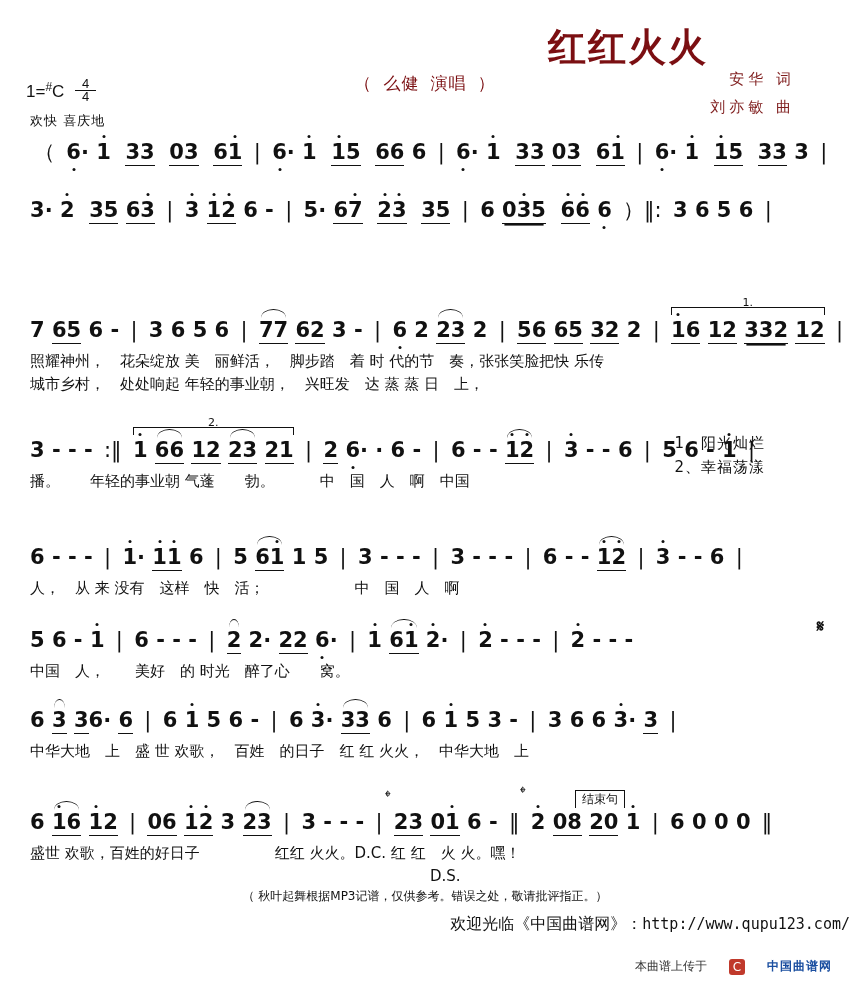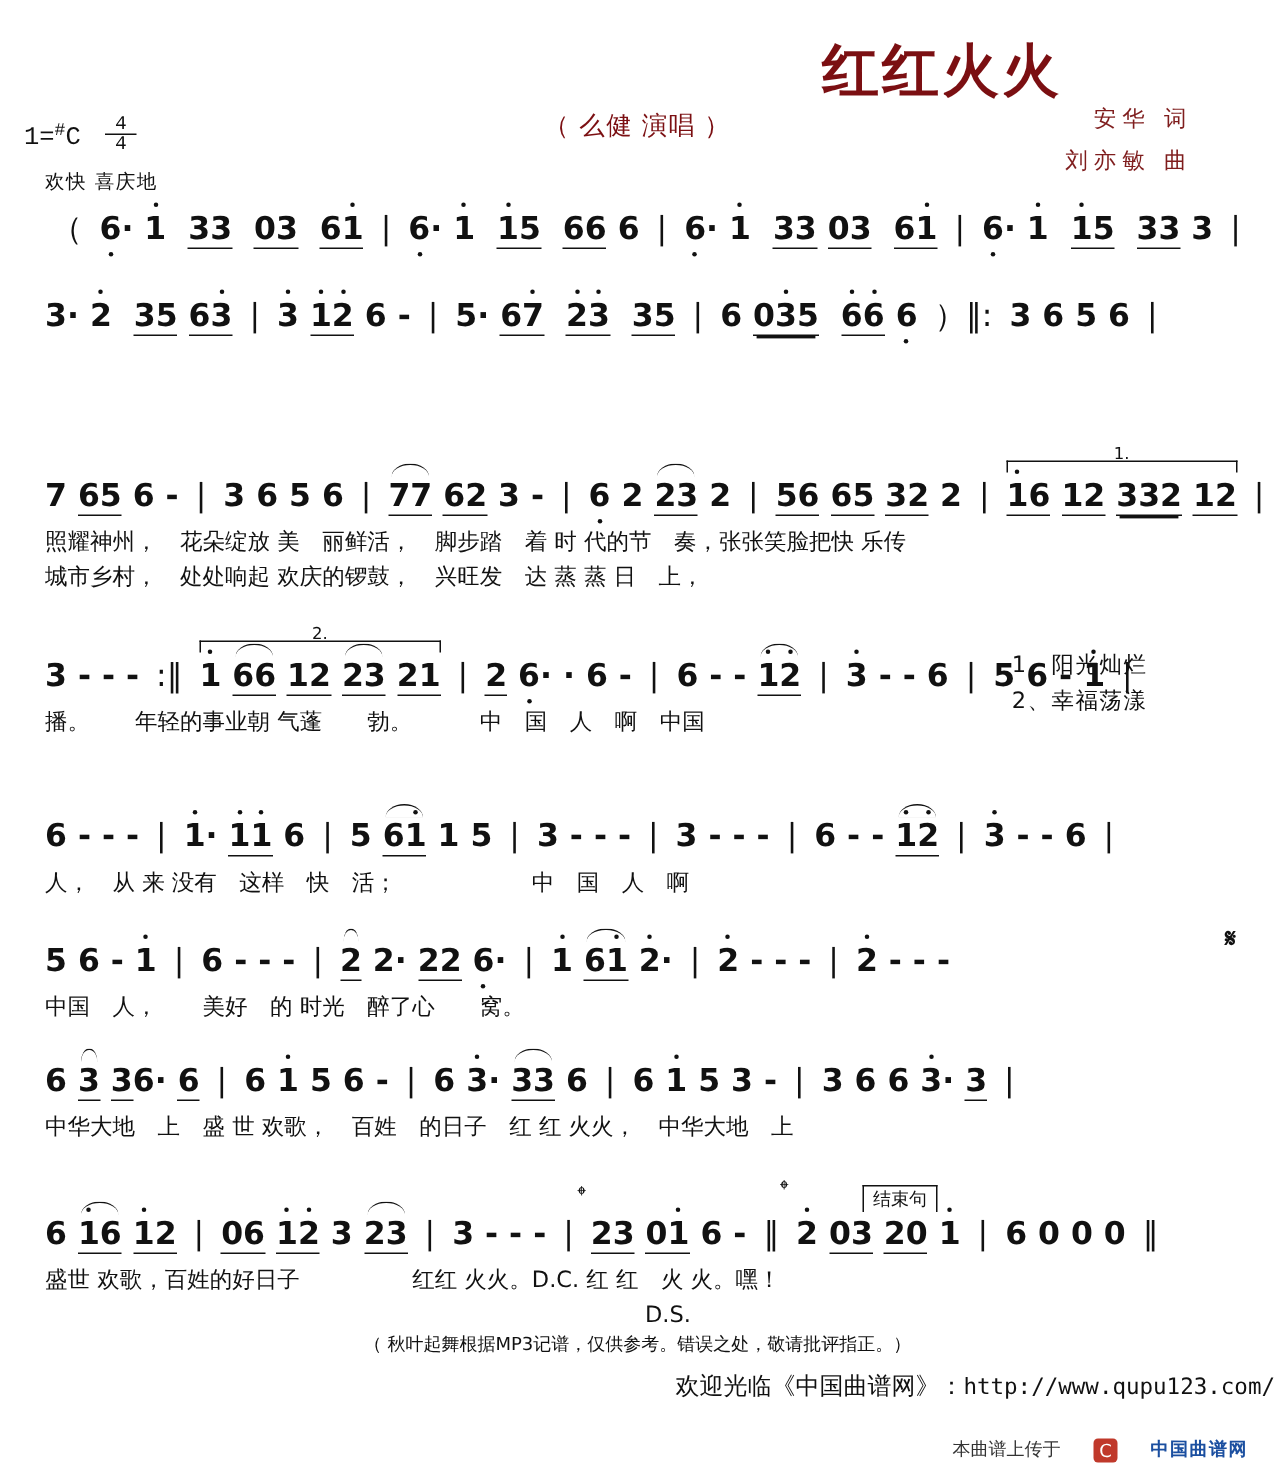--- a/index.html
+++ b/index.html
@@ -18,33 +18,33 @@
     position:absolute;top:22px;left:0;width:684px;
     text-align:right;
     font-family:"DejaVu Sans", sans-serif;
     font-weight:bold;font-size:38px;letter-spacing:2px;
     color:#7b0f12;
     margin-left:24px;
   }
   .subtitle{
     position:absolute;top:72px;left:0;width:850px;
     text-align:center;
-    font-family:Liberation Sans, sans-serif;
+    font-family:Liberation Mono, monospace;
     font-size:17px;color:#7b0f12;letter-spacing:1px;
   }
   .credit{
     position:absolute;right:55px;font-family:"DejaVu Sans", sans-serif;
     font-size:15px;color:#7f1d1d;letter-spacing:4px;
   }
   .credit.c1{top:70px;}
   .credit.c2{top:98px;}
 
   .keysig{
-    position:absolute;left:16px;top:80px;
-    font-family:Liberation Mono, monospace;font-size:17px;
+    position:absolute;left:26px;top:80px;
+    font-family:Liberation Sans, sans-serif;font-size:17px;
   }
   .keysig .sharp{font-size:12px;vertical-align:6px;}
   .meter{
     display:inline-block;position:relative;top:-2px;left:6px;
     font-size:12px;line-height:10px;text-align:center;vertical-align:middle;
   }
   .meter b{display:block;font-weight:normal;font-size:13px;}
   .meter .bar{display:block;width:13px;height:1px;background:#111;margin:1px auto;}
   .mood{
     position:absolute;left:30px;top:112px;
@@ -207,21 +207,21 @@
       <span class="u tie">77</span>&nbsp;<span class="u">62</span>&nbsp;3&nbsp;-
       <span class="bar">|</span>
       <span class="grp dotdn">6</span>&nbsp;<span>2</span>&nbsp;<span class="u tie">23</span>&nbsp;2
       <span class="bar">|</span>
       <span class="u">56</span>&nbsp;<span class="u">65</span>&nbsp;<span class="u">32</span>&nbsp;2
       <span class="bar">|</span>
       <span class="brk"><span class="lbl sm">1.</span><span class="u"><span class="grp dotup">1</span>6</span>&nbsp;<span class="u">12</span>&nbsp;<span class="uu">332</span>&nbsp;<span class="u">12</span></span>
       <span class="bar">|</span>
     </div>
     <div class="lyr">照耀神州，　花朵绽放 美　丽鲜活，　脚步踏　着 时 代的节　奏，张张笑脸把快 乐传</div>
-    <div class="lyr">城市乡村，　处处响起 欢庆的锣鼓，　兴旺发　达 蒸 蒸 日　上，</div>
+    <div class="lyr">城市乡村，　处处响起 年轻的事业朝，　兴旺发　达 蒸 蒸 日　上，</div>
   </div>
 
   <div class="line" style="top:438px;">
     <div class="notes">
       <span>3</span>&nbsp;-&nbsp;-&nbsp;-
       <span class="bar">:‖</span>
       <span class="brk"><span class="lbl sm">2.</span><span class="grp dotup">1</span>&nbsp;<span class="u tie">66</span>&nbsp;<span class="u">12</span>&nbsp;<span class="u tie">23</span>&nbsp;<span class="u">21</span></span>
       <span class="bar">|</span>
       <span class="u">2</span>&nbsp;<span class="grp dotdn">6</span><span>·</span>&nbsp;·&nbsp;6&nbsp;-
       <span class="bar">|</span>
@@ -292,21 +292,21 @@
   <div class="line" style="top:810px;">
     <div class="notes">
       <span>6</span>&nbsp;<span class="u tie"><span class="grp dotup">1</span>6</span>&nbsp;<span class="u"><span class="grp dotup">1</span>2</span>
       <span class="bar">|</span>
       <span class="u">06</span>&nbsp;<span class="u"><span class="grp dotup">1</span><span class="grp dotup">2</span></span>&nbsp;<span>3</span>&nbsp;<span class="u tie">23</span>
       <span class="bar">|</span>
       <span>3</span>&nbsp;-&nbsp;-&nbsp;-
       <span class="bar">|</span>
       <span class="u">23</span>&nbsp;<span class="u">0<span class="grp dotup">1</span></span>&nbsp;6&nbsp;-
       <span class="bar">‖</span>
-      <span class="grp dotup">2</span>&nbsp;<span class="u">03</span>&nbsp;<span class="u">20</span>&nbsp;<span class="grp dotup">1</span>
+      <span class="grp dotup">2</span>&nbsp;<span class="u">08</span>&nbsp;<span class="u">20</span>&nbsp;<span class="grp dotup">1</span>
       <span class="bar">|</span>
       <span>6</span>&nbsp;0&nbsp;0&nbsp;0
       <span class="bar">‖</span>
     </div>
     <div class="lyr">盛世 欢歌，百姓的好日子　　　　　红红 火火。D.C. 红 红　火 火。嘿！</div>
     <div class="lyr" style="margin-left:400px;">D.S.</div>
     <span class="coda" style="position:absolute;left:355px;top:-22px;">𝄌</span>
     <span class="coda" style="position:absolute;left:490px;top:-26px;">𝄌</span>
     <span class="endbox" style="position:absolute;left:545px;top:-20px;">结束句</span>
   </div>

